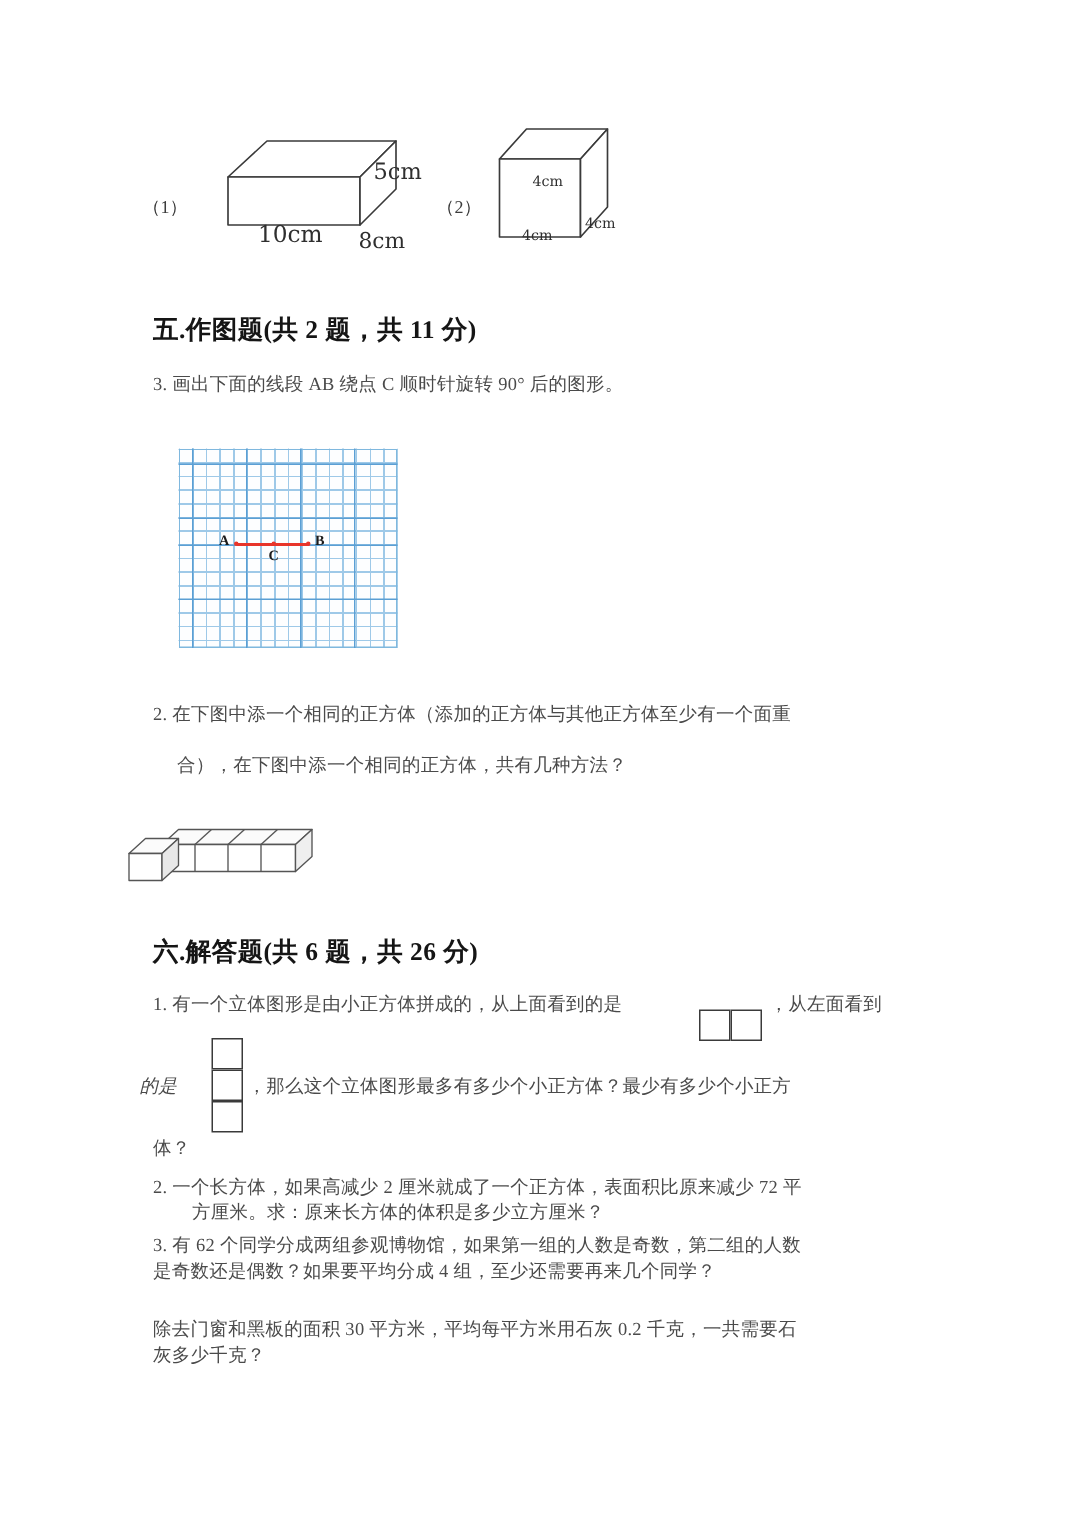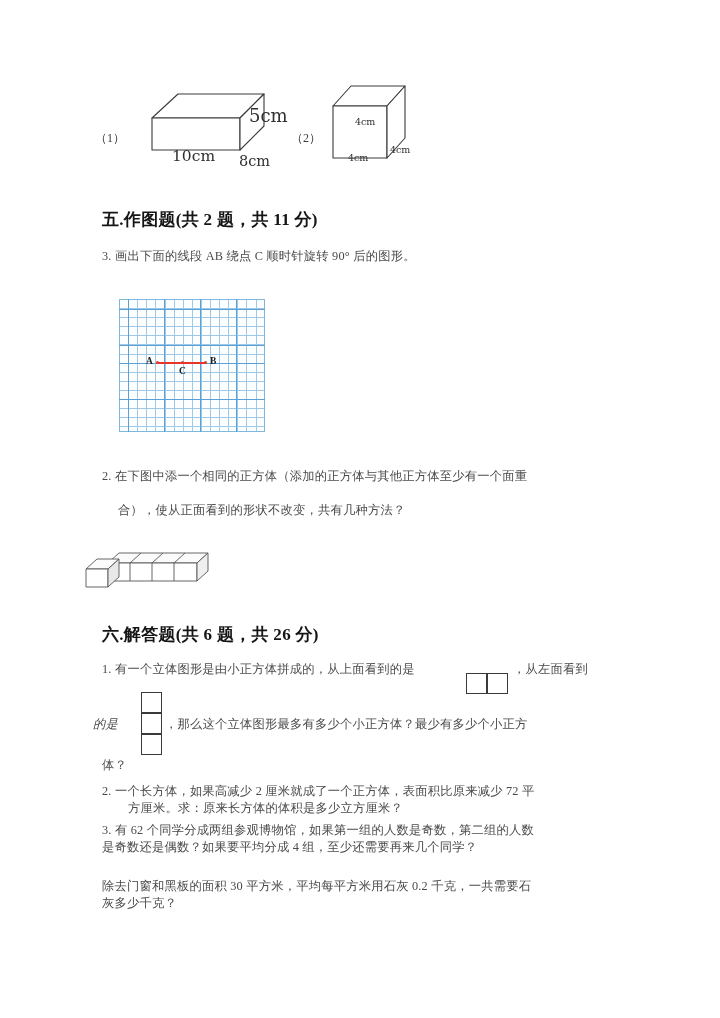--- a/index.html
+++ b/index.html
@@ -120,21 +120,21 @@
     <div class="lbl-paren" style="left:95px; top:70px;">（1）</div>
 
     <svg style="position:absolute; left:148px; top:28px;" width="120" height="78" viewBox="0 0 120 78">
       <g fill="#ffffff" stroke="#3a3a3a" stroke-width="1.1" stroke-linejoin="round">
         <polygon points="4,30 30,6 116,6 92,30"></polygon>
         <polygon points="4,30 92,30 92,62 4,62"></polygon>
         <polygon points="92,30 116,6 116,38 92,62"></polygon>
       </g>
     </svg>
 
-    <div class="dim-lbl" style="left:249px; top:45px; font-size:18px;">5cm</div>
+    <div class="dim-lbl" style="left:249px; top:45px; font-size:15px;">5cm</div>
     <div class="dim-lbl" style="left:239px; top:74px; font-size:14.5px;margin-top:19px;">8cm</div>
     <div class="dim-lbl" style="left:172px; top:87px; font-size:15.5px;">10cm</div>
 
     <div class="lbl-paren" style="left:291px; top:70px;">（2）</div>
 
     <svg style="position:absolute; left:330px; top:22px;" width="82" height="84" viewBox="0 0 82 84">
       <g fill="#ffffff" stroke="#3a3a3a" stroke-width="1.1" stroke-linejoin="round">
         <polygon points="3,24 21,4 75,4 57,24"></polygon>
         <polygon points="3,24 57,24 57,76 3,76"></polygon>
         <polygon points="57,24 75,4 75,56 57,76"></polygon>
@@ -164,21 +164,21 @@
     <div class="pt-dot" style="left:37px; top:62px;"></div>
     <div class="pt-dot" style="left:62px; top:62px;"></div>
     <div class="pt-dot" style="left:85px; top:62px;"></div>
 
     <div class="pt-label" style="left:27px; top:57px;">A</div>
     <div class="pt-label" style="left:91px; top:57px;">B</div>
     <div class="pt-label" style="left:60px; top:67px;">C</div>
   </div>
 
   <div class="qtext" style="left:102px; top:466px;">2. 在下图中添一个相同的正方体（添加的正方体与其他正方体至少有一个面重</div>
-  <div class="qtext" style="left:118px; top:500px;">合），使从正面看到的形状不改变，共有几种方法？</div>
+  <div class="qtext" style="left:118px; top:500px;">合），在下图中添一个相同的正方体，共有几种方法？</div>
 
   <div id="cube-row-fig">
     <svg width="135" height="40" viewBox="0 0 135 40">
       <g fill="#ffffff" stroke="#555555" stroke-width="0.9" stroke-linejoin="round">
 
         <polygon points="30,12 41,2 130,2 119,12" fill="#fbfbfb"></polygon>
 
         <polygon points="30,12 119,12 119,30 30,30" fill="#ffffff"></polygon>
 
         <polygon points="119,12 130,2 130,20 119,30" fill="#efefef"></polygon>

